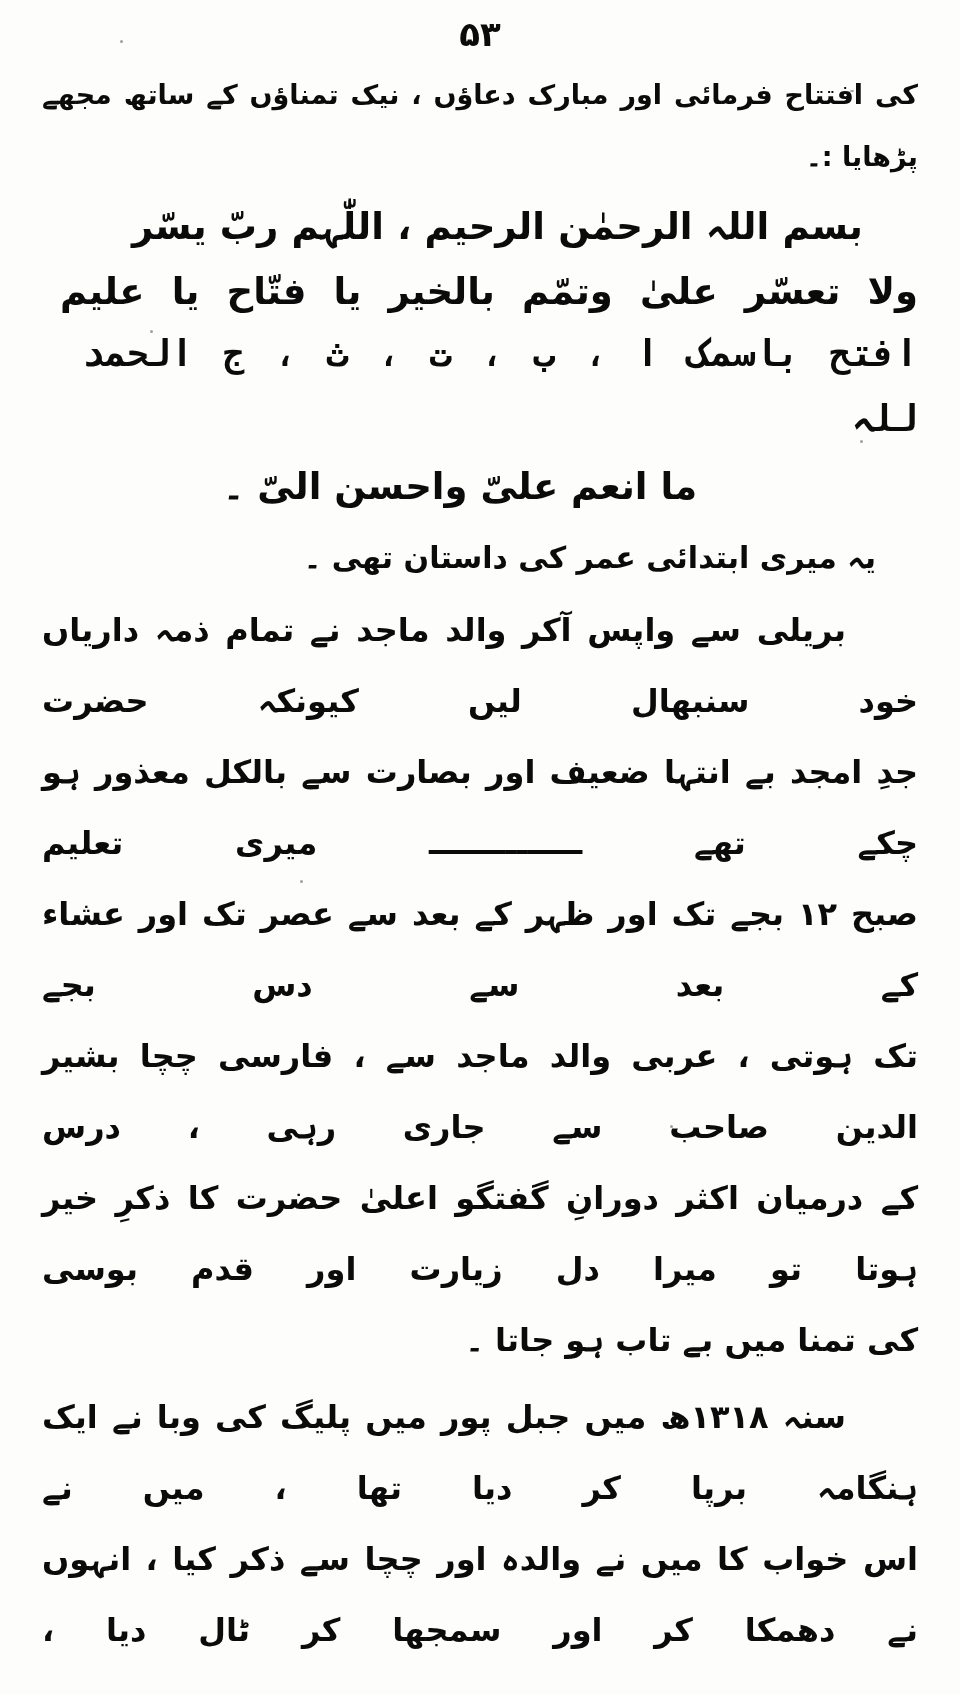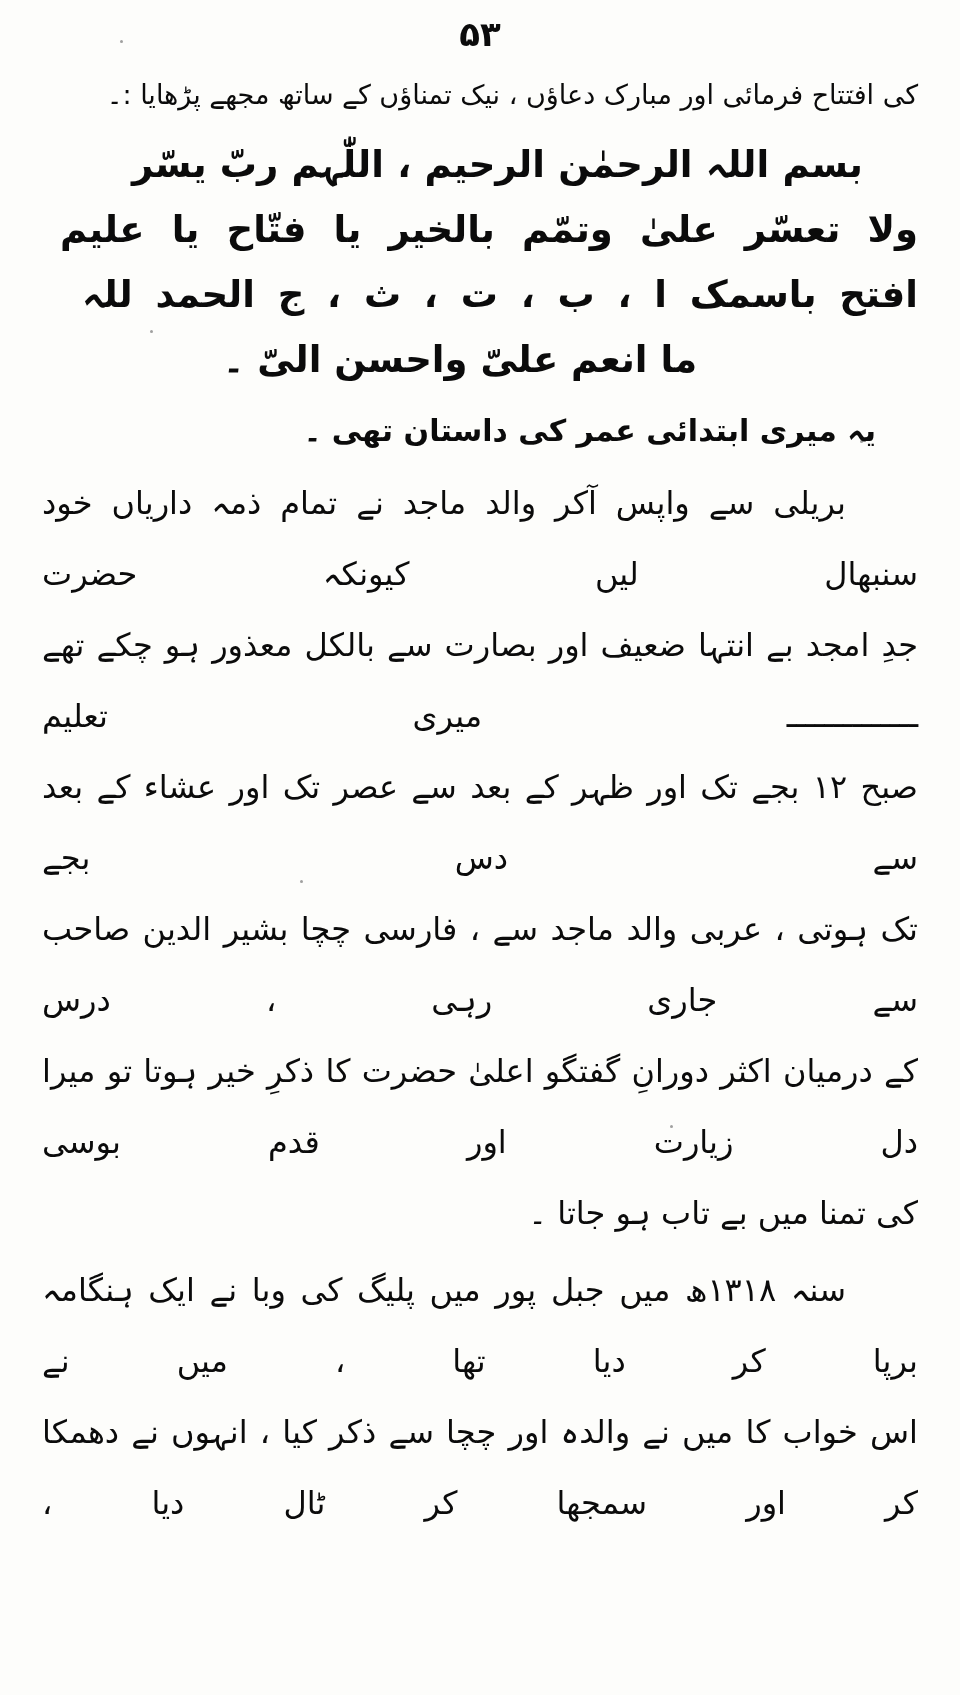--- a/index.html
+++ b/index.html
@@ -21,21 +21,21 @@
   }
   .page-number {
     text-align: center;
     font-size: 34px;
     font-weight: 700;
     line-height: 48px;
     margin-bottom: 6px;
     letter-spacing: 3px;
   }
   .line {
-    font-weight: 400;
+    font-weight: 700;
     text-align: justify;
     text-align-last: justify;
     white-space: normal;
   }
   .body-line {
     font-size: 32px;
     line-height: 71px;
   }
   .intro-line {
     font-size: 27px;
@@ -45,21 +45,21 @@
   .arabic-block {
     margin: 6px 0 10px 0;
   }
   .arabic-line {
     font-size: 37px;
     line-height: 65px;
     font-weight: 700;
   }
   .arabic-1 { padding-right: 55px; padding-left: 90px; }
   .arabic-2 { padding-left: 18px; }
-  .arabic-3 { padding-left: 40px; }
+  .arabic-3 { padding-left: 40px; font-family: Liberation Mono, monospace; }
   .arabic-4 {
     text-align: right;
     text-align-last: center;
     padding-left: 140px;
     padding-right: 180px;
   }
   .section-heading {
     font-size: 30px;
     line-height: 58px;
     font-weight: 700;

